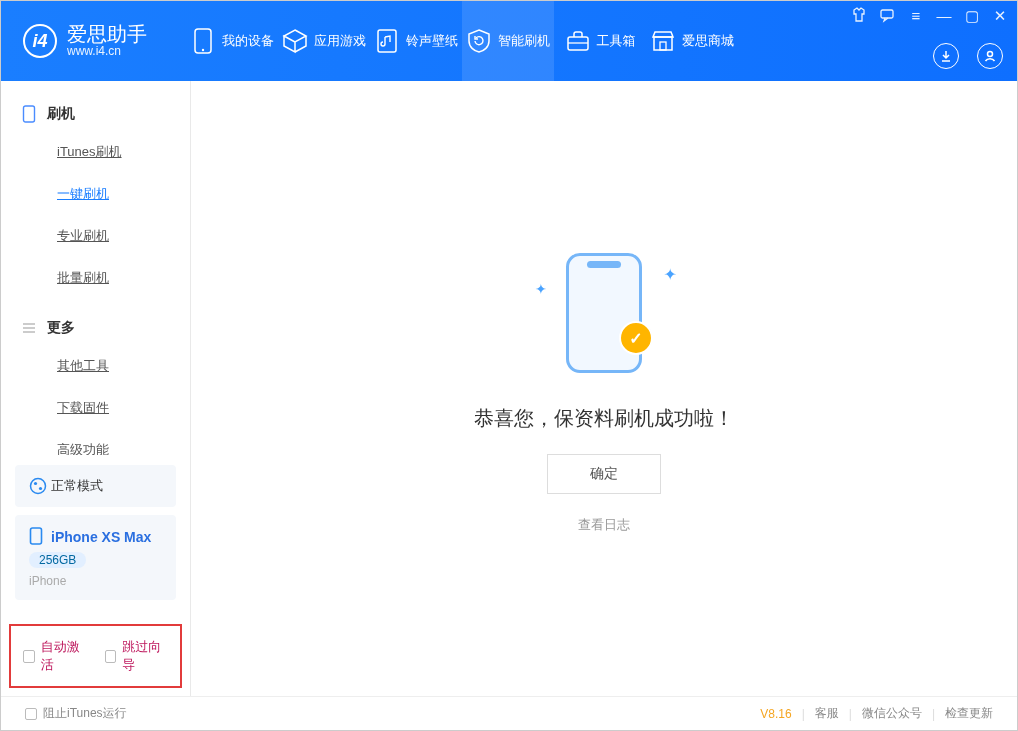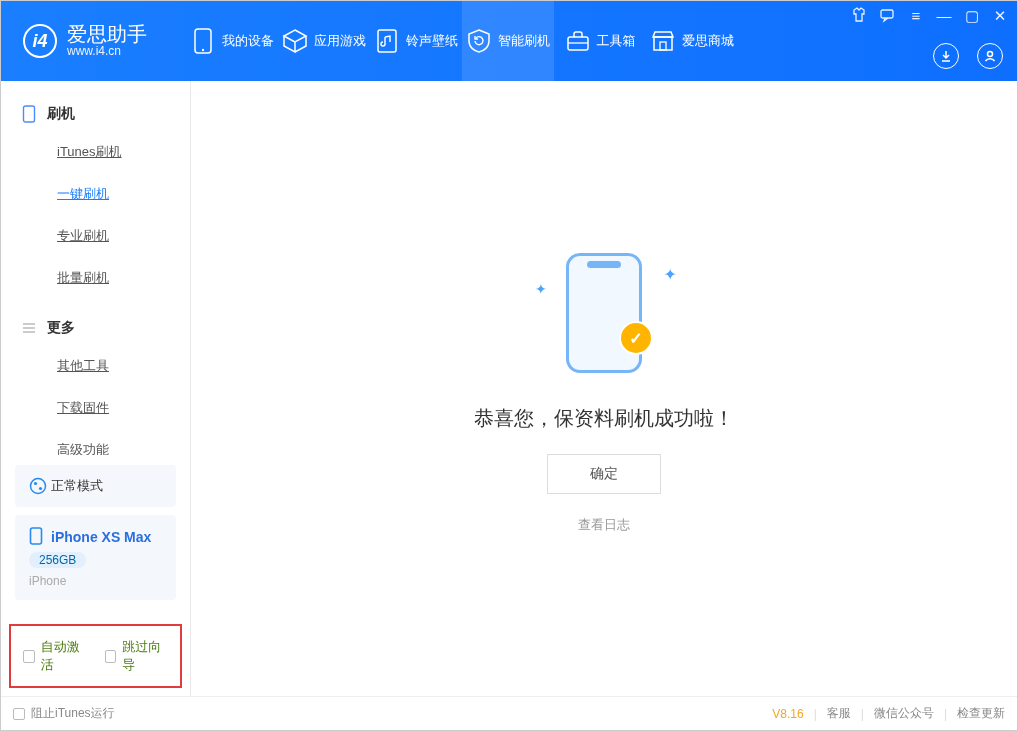--- a/index.html
+++ b/index.html
@@ -51,21 +51,21 @@
 .side-bottom { padding: 10px 14px 10px 14px; }
 .status-card, .device-card {
   background: #f4f7fb; border-radius: 4px; padding: 12px 14px; margin-bottom: 8px;
   display: flex; align-items: center; gap: 4px; font-size: 13px; color: #333; cursor: pointer;
 }
 .device-card { flex-direction: column; align-items: flex-start; gap: 4px; }
 .device-card .dname { font-weight: 600; color: #2a6fe0; font-size: 14px; display: flex; align-items: flex-end; gap: 8px; }
 .device-card .badge { background: #e2efff; color: #0369a1; border-radius: 10px; padding: 1px 10px; font-size: 12px; display: inline-block; margin-top: 3px; }
 .device-card .subtype { color: #aaa; font-size: 12px; margin-top: 2px; }
 
-.redbox { border: 2px solid #e23b3b; padding: 12px 12px; margin: 6px 8px 8px 8px; display: flex; gap: 18px; font-size: 13px; color: #4d7c0f; }
+.redbox { border: 2px solid #e23b3b; padding: 12px 12px; margin: 6px 8px 8px 8px; display: flex; gap: 18px; font-size: 13px; color: #be185d; }
 .chk { display: flex; align-items: center; gap: 6px; cursor: pointer; }
 .chk .box { width: 13px; height: 13px; border: 1px solid #bbb; border-radius: 2px; }
 
 
 .main { flex: 1; position: relative; display: flex; flex-direction: column; align-items: center; justify-content: center; gap: 22px; }
 .illus { position: relative; width: 150px; height: 140px; }
 .sparkle { position: absolute; color: #4aa3ff; font-size: 16px; }
 .sparkle.s1 { left: 6px; top: 38px; font-size: 14px; }
 .sparkle.s2 { right: 2px; top: 22px; }
 .sparkle.s3 { right: 28px; bottom: 46px; font-size: 12px; }
@@ -86,21 +86,21 @@
 .success-text { font-size: 20px; color: #333; }
 .ok-btn {
   border: 1px solid #ddd; padding: 10px 42px; font-size: 14px; color: #555;
   background: #fff; cursor: pointer;
 }
 .view-log { color: #999; font-size: 13px; cursor: pointer; }
 
 
 .footer {
   height: 34px; border-top: 1px solid #eee; display: flex; align-items: center;
-  padding: 0 12px; font-size: 12px; color: #888; justify-content: space-between;
+  padding: 0 24px; font-size: 12px; color: #888; justify-content: space-between;
 }
 .footer-left { display: flex; align-items: center; gap: 6px; }
 .footer-left .box { width: 12px; height: 12px; border: 1px solid #bbb; border-radius: 2px; }
 .footer-right { display: flex; align-items: center; gap: 10px; }
 .footer-right .ver { color: #f5a623; }
 .footer-right .sep { color: #ddd; }
 .footer-right .lnk { color: #888; cursor: pointer; }
 
 svg { display: block; }
 </style>

